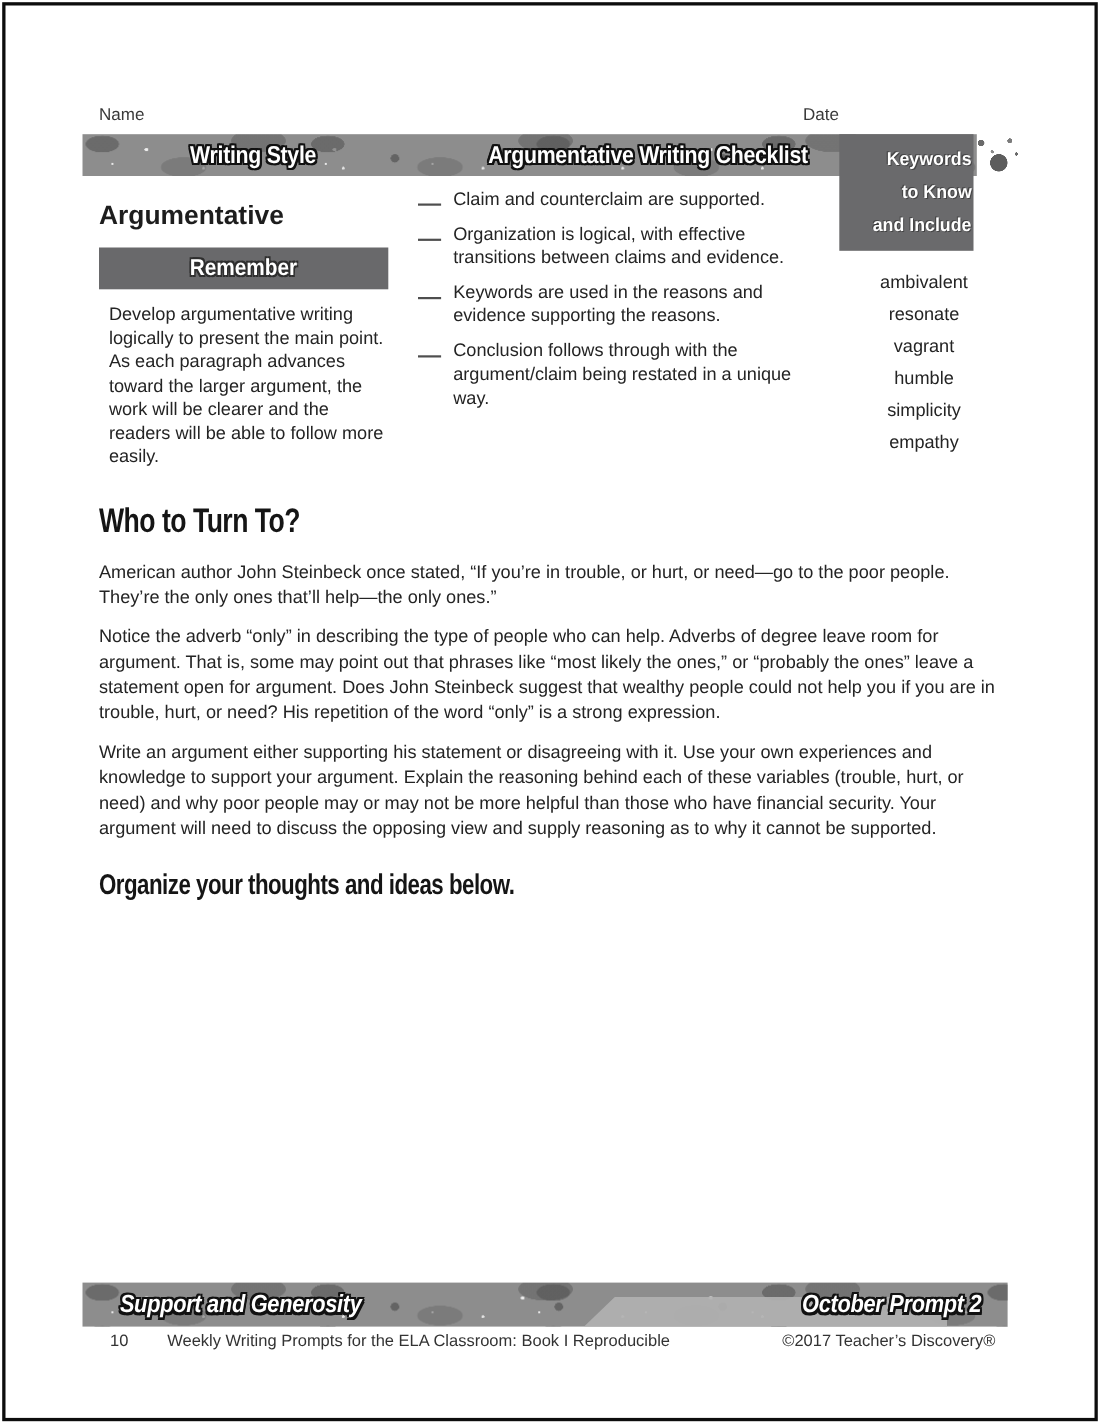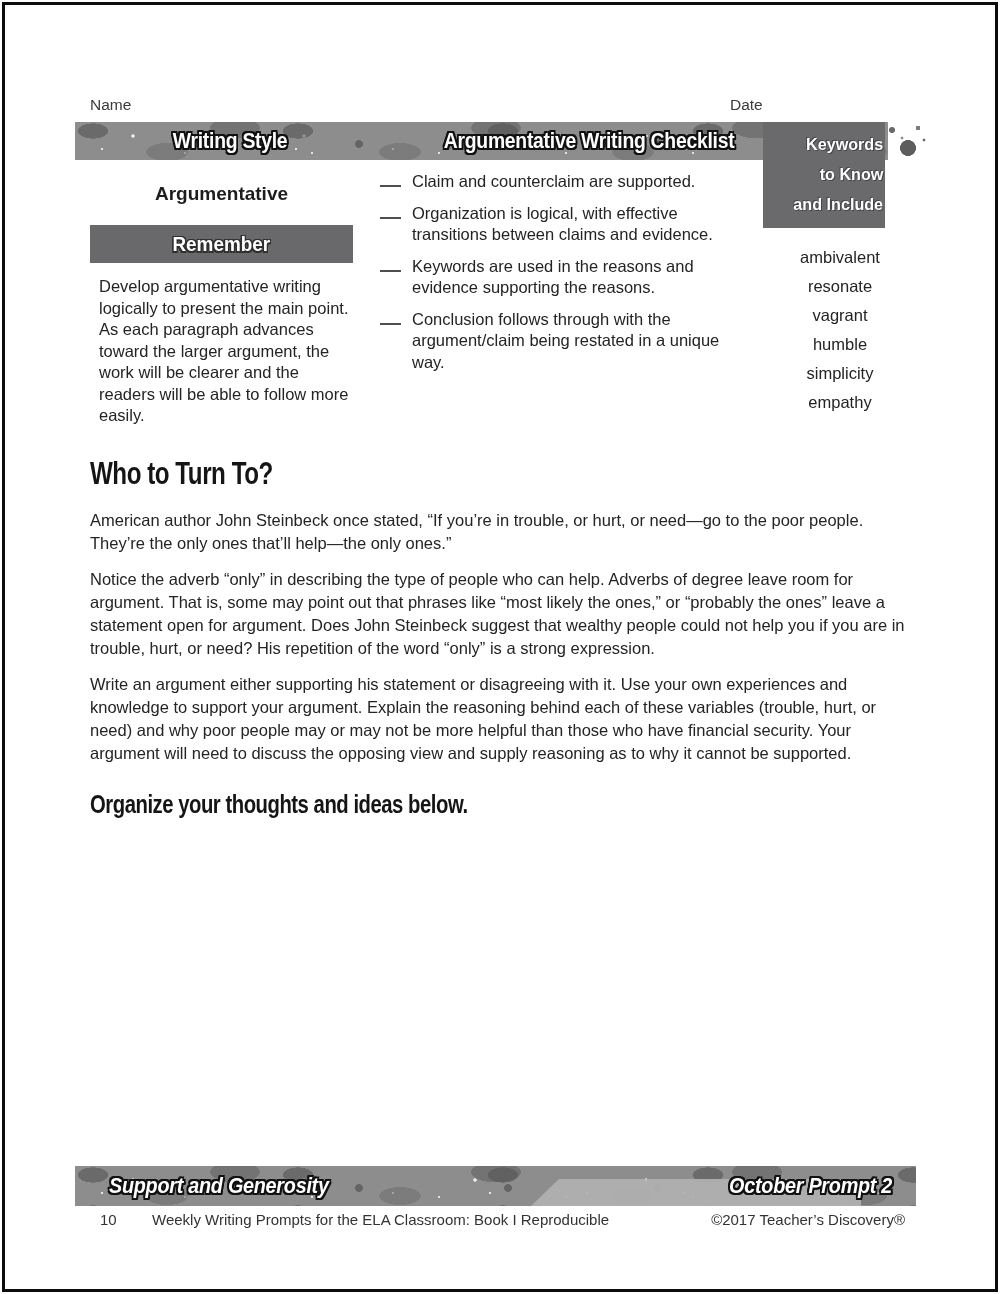--- a/index.html
+++ b/index.html
@@ -90,21 +90,21 @@
   .keywords-box .kw-line { display:block; transform:scaleX(.95); }
 
   .keywords-list {
     position:absolute; left:779px; top:243px; width:122px;
     text-align:center; font-size:16.5px; line-height:29px; color:#242424;
   }
 
   
   .style-name {
     position:absolute; left:90px; top:183px; width:263px;
-    text-align:center; font-weight:bold; font-size:19px; color:#1d1d1d;
+    text-align:left; font-weight:bold; font-size:24px; color:#1d1d1d;
   }
   .remember-bar {
     position:absolute; left:90px; top:225px; width:263px; height:38px;
     background:#69696b;
     display:flex; align-items:center; justify-content:center;
     color:#fff; font-weight:bold; font-size:21px;
   }
   .remember-bar .condense {
     display:inline-block; transform:scaleX(.9);
     text-shadow:

